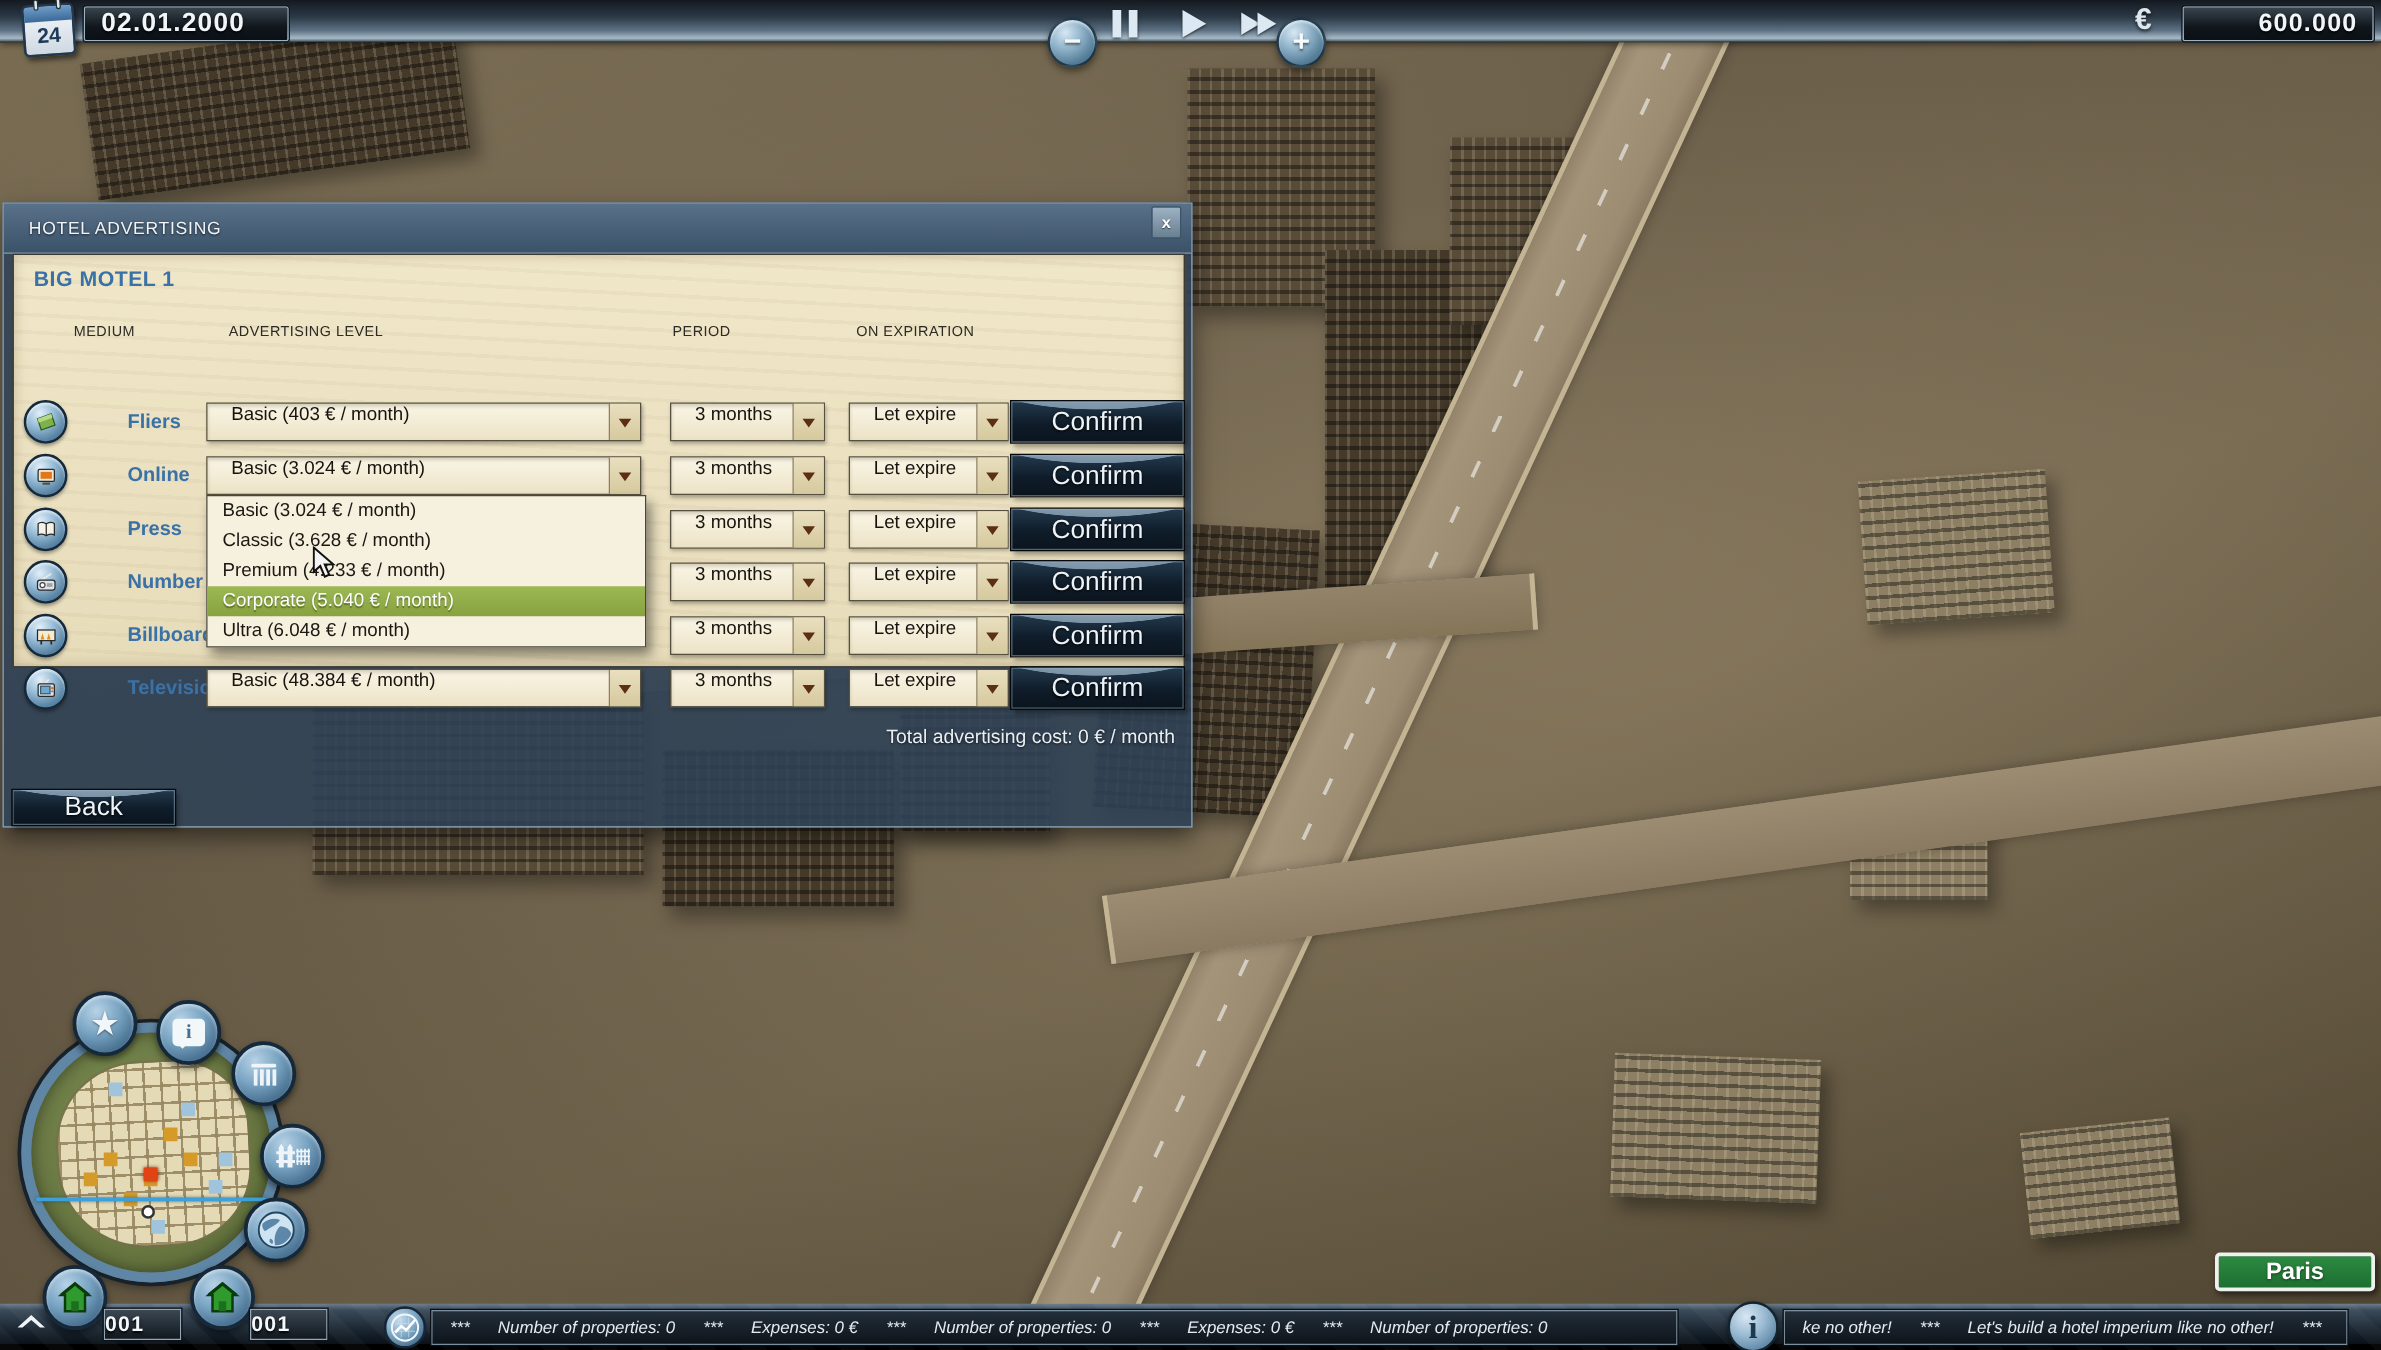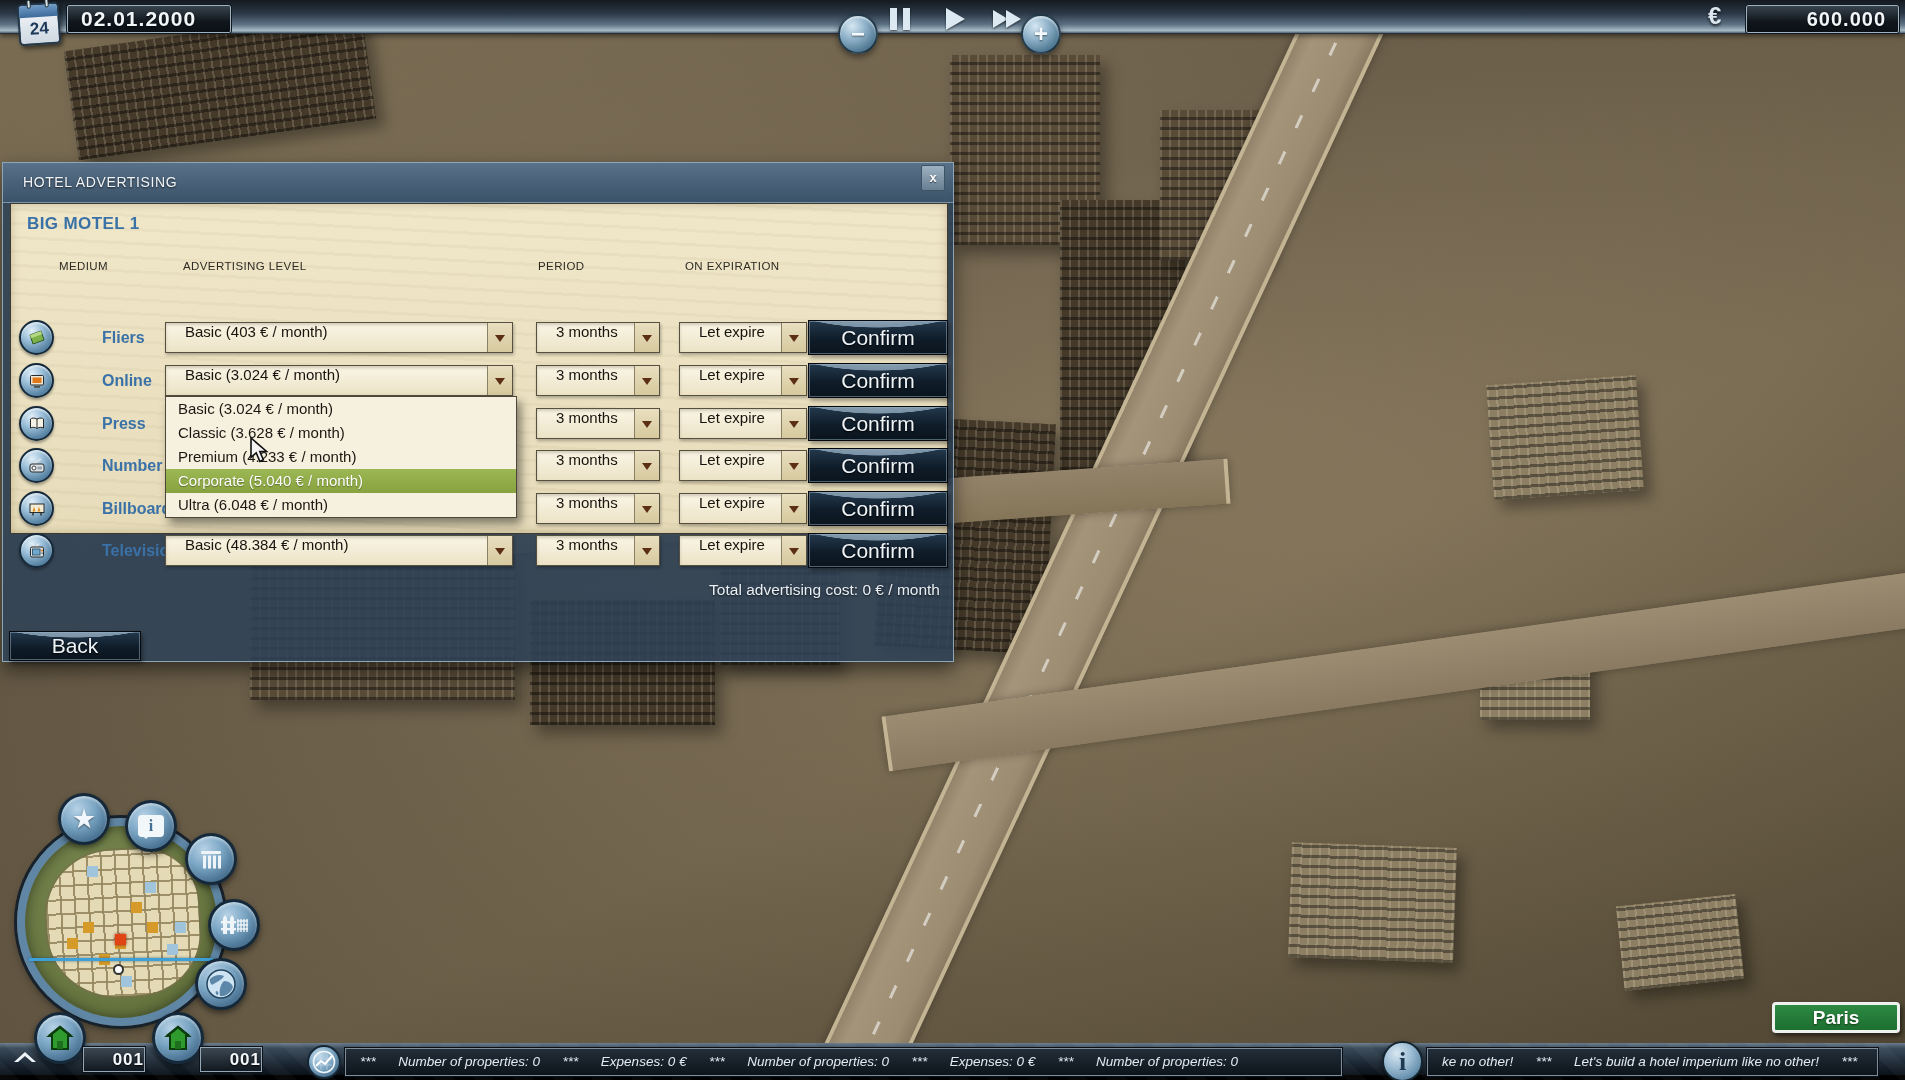--- a/index.html
+++ b/index.html
@@ -170,21 +170,21 @@
     color:#44Answer; color:#446f92; font-weight:bold; font-size:16px; text-align:center; line-height:21px; font-family:"Liberation Serif",serif; }
   .info-bubble:after { content:""; position:absolute; left:4px; bottom:-6px; border:4px solid transparent; border-top-color:#f2f7fa; }
   
   #bottombar { position:absolute; left:0; top:1043px; width:1905px; height:37px; z-index:12;
     background:
       repeating-linear-gradient(45deg, rgba(255,255,255,.03) 0 14px, transparent 14px 28px),
       linear-gradient(#6b7d8d 0%, #3a4a59 14%, #1b2733 55%, #0a1118 86%, #000 88%, #000 100%);
   }
   .counter { position:absolute; top:1047px; width:62px; height:25px; z-index:15;
     background:linear-gradient(#3b4752,#11181f); border:1px solid #95a7b4; outline:1px solid #0c1218;
-    color:#f4f8fb; font-size:17px; font-weight:bold; text-align:right; line-height:23px; letter-spacing:1px;
+    color:#f4f8fb; font-size:17px; font-weight:bold; text-align:left; line-height:23px; letter-spacing:1px;
     text-shadow:0 1px 2px #000;
   }
   #counter-left { left:83px; } #counter-right { left:200px; }
   #chevron-up { position:absolute; left:10px; top:1048px; z-index:15; cursor:pointer; }
   #stats-btn { position:absolute; left:307px; top:1045px; width:34px; height:34px; border-radius:50%; z-index:15;
     background:radial-gradient(circle at 35% 30%, #c5dcec 0%, #7fa8c4 45%, #476f8e 80%);
     border:2px solid #152636; display:flex; align-items:center; justify-content:center; cursor:pointer;
   }
   .ticker { position:absolute; top:1048px; height:28px; z-index:13;
     background:linear-gradient(#232e39,#0d141b); border:1px solid #7c8e9c; outline:1px solid #0a1016;

